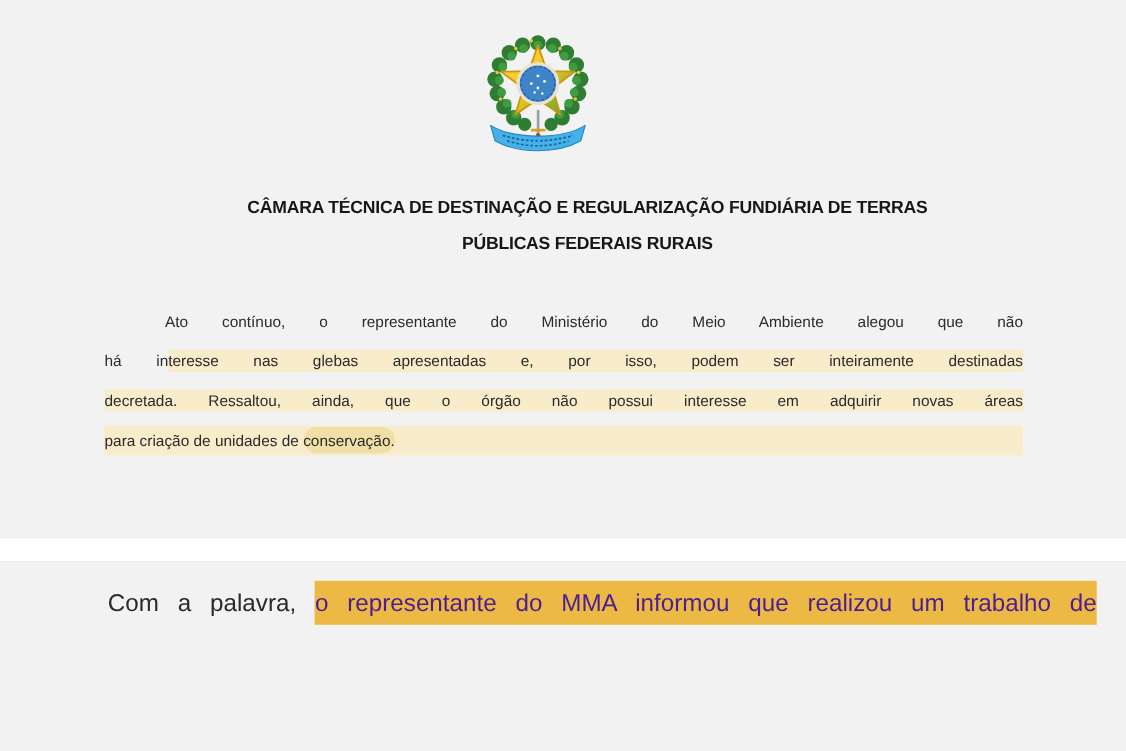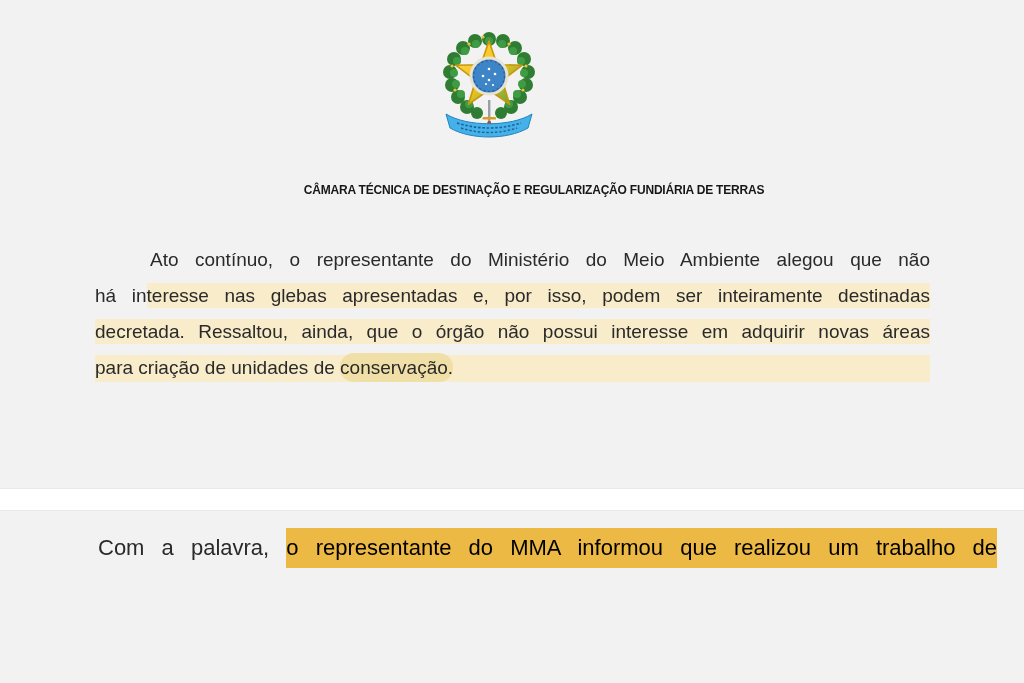--- a/index.html
+++ b/index.html
@@ -30,35 +30,35 @@
   .emblem-wrap{
     display:flex;
     justify-content:center;
     padding-top:28px;
   }
   .emblem-wrap svg{margin-right:46px;}
 
   .doc-title{
     margin-top:34px;
     text-align:center;
-    font-size:12px;
+    font-size:16px;
     font-weight:bold;
     line-height:32px;
     letter-spacing:-0.2px;
     color:var(--title-color,#171717);
     padding-left:44px;
   }
   .doc-title .title-line{display:block;}
 
   .para{white-space:nowrap;}
   .para .pline{white-space:normal;}
 
   .para1{
     margin:36px 94px 0 95px;
-    font-size:19px;
+    font-size:14px;
     line-height:36px;
   }
   .pline.just{text-align:justify;text-align-last:justify;}
   .p1-l1{text-indent:55px;}
   .hl-pale{
     background:var(--highlight-pale,#f8ecca);
     padding:2px 0;
   }
   .hl-pale-dark{
     background:var(--highlight-pale-dark,#f0e0a8);
@@ -85,21 +85,21 @@
   }
   .para2{
     padding:16px 27px 0 30px;
     font-size:22px;
     line-height:42px;
   }
   .p2-l1{text-indent:68px;}
   .hl-gold{
     background:var(--highlight-gold,#ecb944);
     padding:7px 0 8px;
-    color:#000000;
+    color:#4c1d95;
   }
 </style>
 </head>
 <body>
 
 <div class="page">
 
   <section class="section-top">
 
     <div class="emblem-wrap">
@@ -176,20 +176,21 @@
         </g>
 
         <path d="M7,86 C28,99 72,99 93,86 L89,100 C68,112 32,112 11,100 Z" fill="#46b1e8" stroke="#1f86bf" stroke-width="1" stroke-linejoin="round"></path>
         <path d="M18,95 Q50,105 82,95" fill="none" stroke="#14659c" stroke-width="1.6" stroke-dasharray="2.5 1.8"></path>
         <path d="M22,100 Q50,109 78,100" fill="none" stroke="#14659c" stroke-width="1.4" stroke-dasharray="2.5 1.8"></path>
       </svg>
     </div>
 
     <h1 class="doc-title">
       <span class="title-line">CÂMARA TÉCNICA DE DESTINAÇÃO E REGULARIZAÇÃO FUNDIÁRIA DE TERRAS</span>
+      <span class="title-line">PÚBLICAS FEDERAIS RURAIS</span>
     </h1>
 
     <div class="para para1">
       <div class="pline just p1-l1"><span>Ato contínuo, o representante do Ministério do Meio Ambiente alegou que não</span></div>
       <div class="pline just"><span>há in</span><span class="hl-pale">teresse nas glebas apresentadas e, por isso, podem ser inteiramente destinadas</span></div>
       <div class="pline just"><span class="hl-pale">decretada. Ressaltou, ainda, que o órgão não possui interesse em adquirir novas áreas</span></div>
       <div class="pline p1-l5"><span>para criação de unidades de </span><span class="hl-pale-dark">conservação.</span></div>
     </div>
 
   </section>

